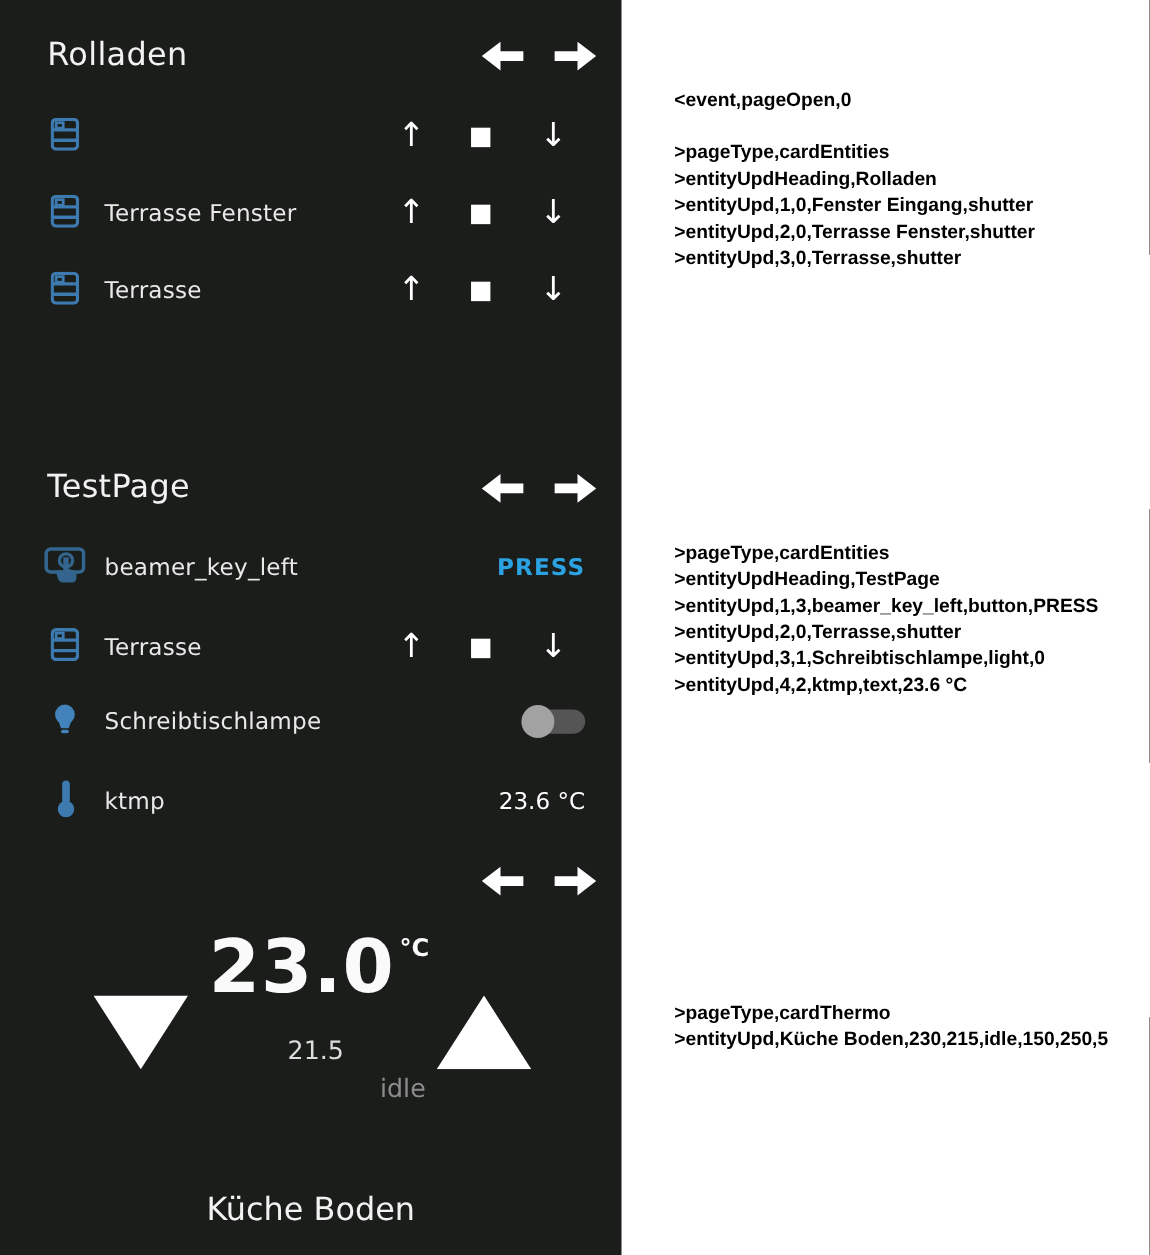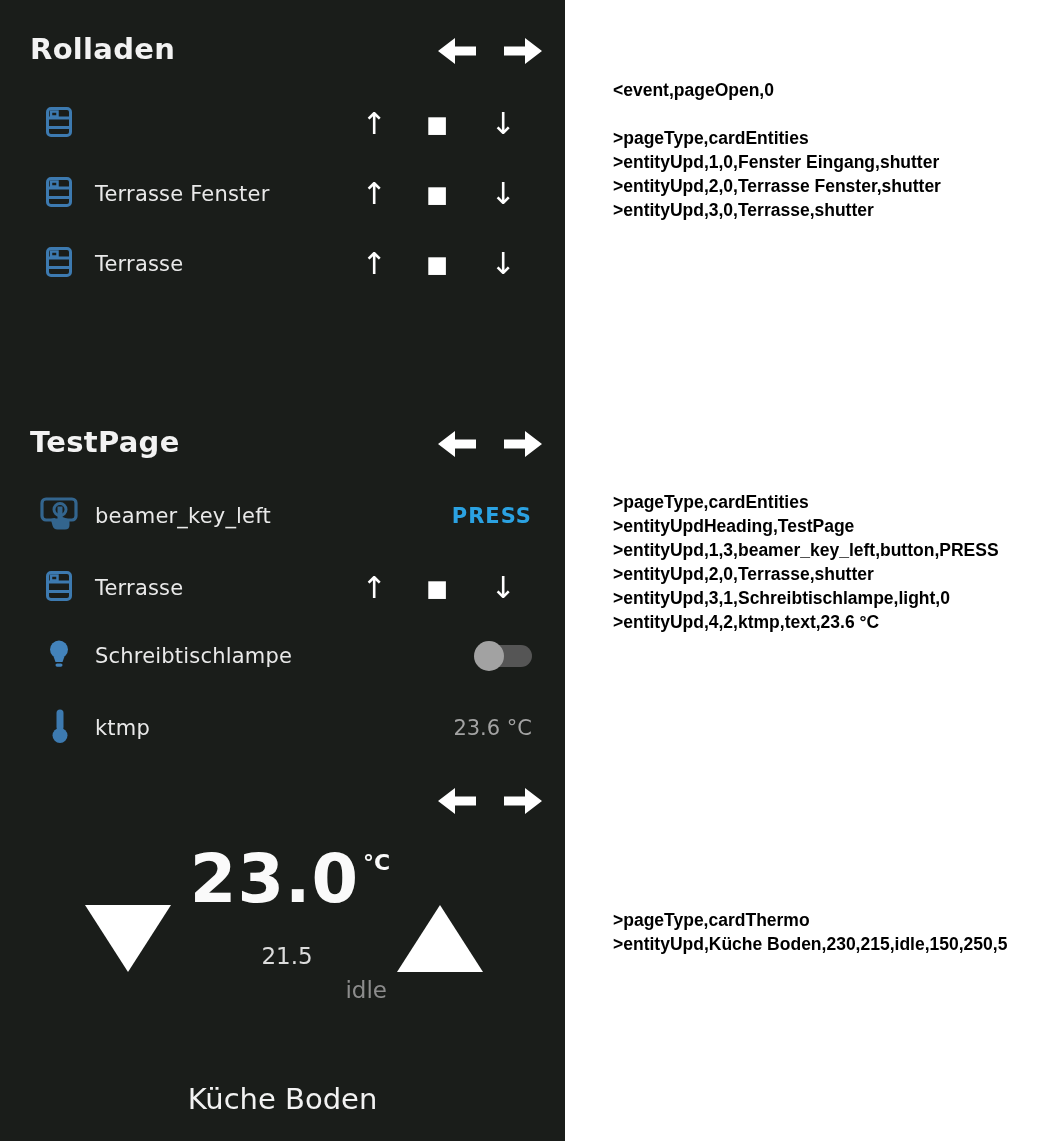--- a/index.html
+++ b/index.html
@@ -15,22 +15,22 @@
   
   .panel {
     position: absolute; left: 0; top: 0;
     width: 565px; height: 1141px;
     background: #1a1d1a;
   }
 
   .card { position: absolute; left: 0; width: 565px; }
 
   .card-heading {
-    position: absolute; left: 30px;
-    font-size: 29px; color: #f2f2f2; letter-spacing: 0.3px; font-weight: bold;
+    position: absolute; left: 43px;
+    font-size: 29px; color: #f2f2f2; letter-spacing: 0.3px;
   }
 
   .nav-btn { position: absolute; width: 38px; height: 30px; cursor: pointer; }
   .nav-btn svg { display: block; }
 
   .row { position: absolute; left: 0; width: 565px; height: 56px; }
   .row .ent-icon { position: absolute; top: 50%; transform: translateY(-50%); }
   .icon-shutter   { left: 46px; }
   .icon-tap       { left: 40px; }
   .icon-bulb      { left: 47px; }
@@ -50,21 +50,21 @@
   .press-btn {
     position: absolute; left: 420px; top: 0; width: 112px; height: 56px;
     line-height: 56px; text-align: right;
     font-size: 21px; font-weight: 600; letter-spacing: 1px;
     color: #2ba2e2; cursor: pointer;
   }
 
   .value-text {
     position: absolute; left: 400px; top: 0; width: 132px; height: 56px;
     line-height: 56px; text-align: right;
-    font-size: 21px; color: #a3a3a3;
+    font-size: 21px; color: #ffffff;
   }
 
   .toggle { position: absolute; left: 478px; top: 0; width: 56px; height: 56px; cursor: pointer; }
   .toggle .track {
     position: absolute; left: 0; top: 17px; width: 54px; height: 22px;
     border-radius: 11px; background: #555555;
   }
   .toggle .knob {
     position: absolute; left: -4px; top: 13px; width: 30px; height: 30px;
     border-radius: 50%; background: #a2a2a2;
@@ -272,20 +272,21 @@
     <div class="thermo-target">21.5</div>
     <div class="thermo-state">idle</div>
     <div class="thermo-room">Küche Boden</div>
   </div>
 </div>
 
 <div class="log-block log-b0">
   <div class="log-line">&lt;event,pageOpen,0</div>
   <div class="log-line"></div>
   <div class="log-line">&gt;pageType,cardEntities</div>
+  <div class="log-line">&gt;entityUpdHeading,Rolladen</div>
   <div class="log-line">&gt;entityUpd,1,0,Fenster Eingang,shutter</div>
   <div class="log-line">&gt;entityUpd,2,0,Terrasse Fenster,shutter</div>
   <div class="log-line">&gt;entityUpd,3,0,Terrasse,shutter</div>
 </div>
 
 <div class="log-block log-b1">
   <div class="log-line"></div>
   <div class="log-line">&gt;pageType,cardEntities</div>
   <div class="log-line">&gt;entityUpdHeading,TestPage</div>
   <div class="log-line">&gt;entityUpd,1,3,beamer_key_left,button,PRESS</div>

